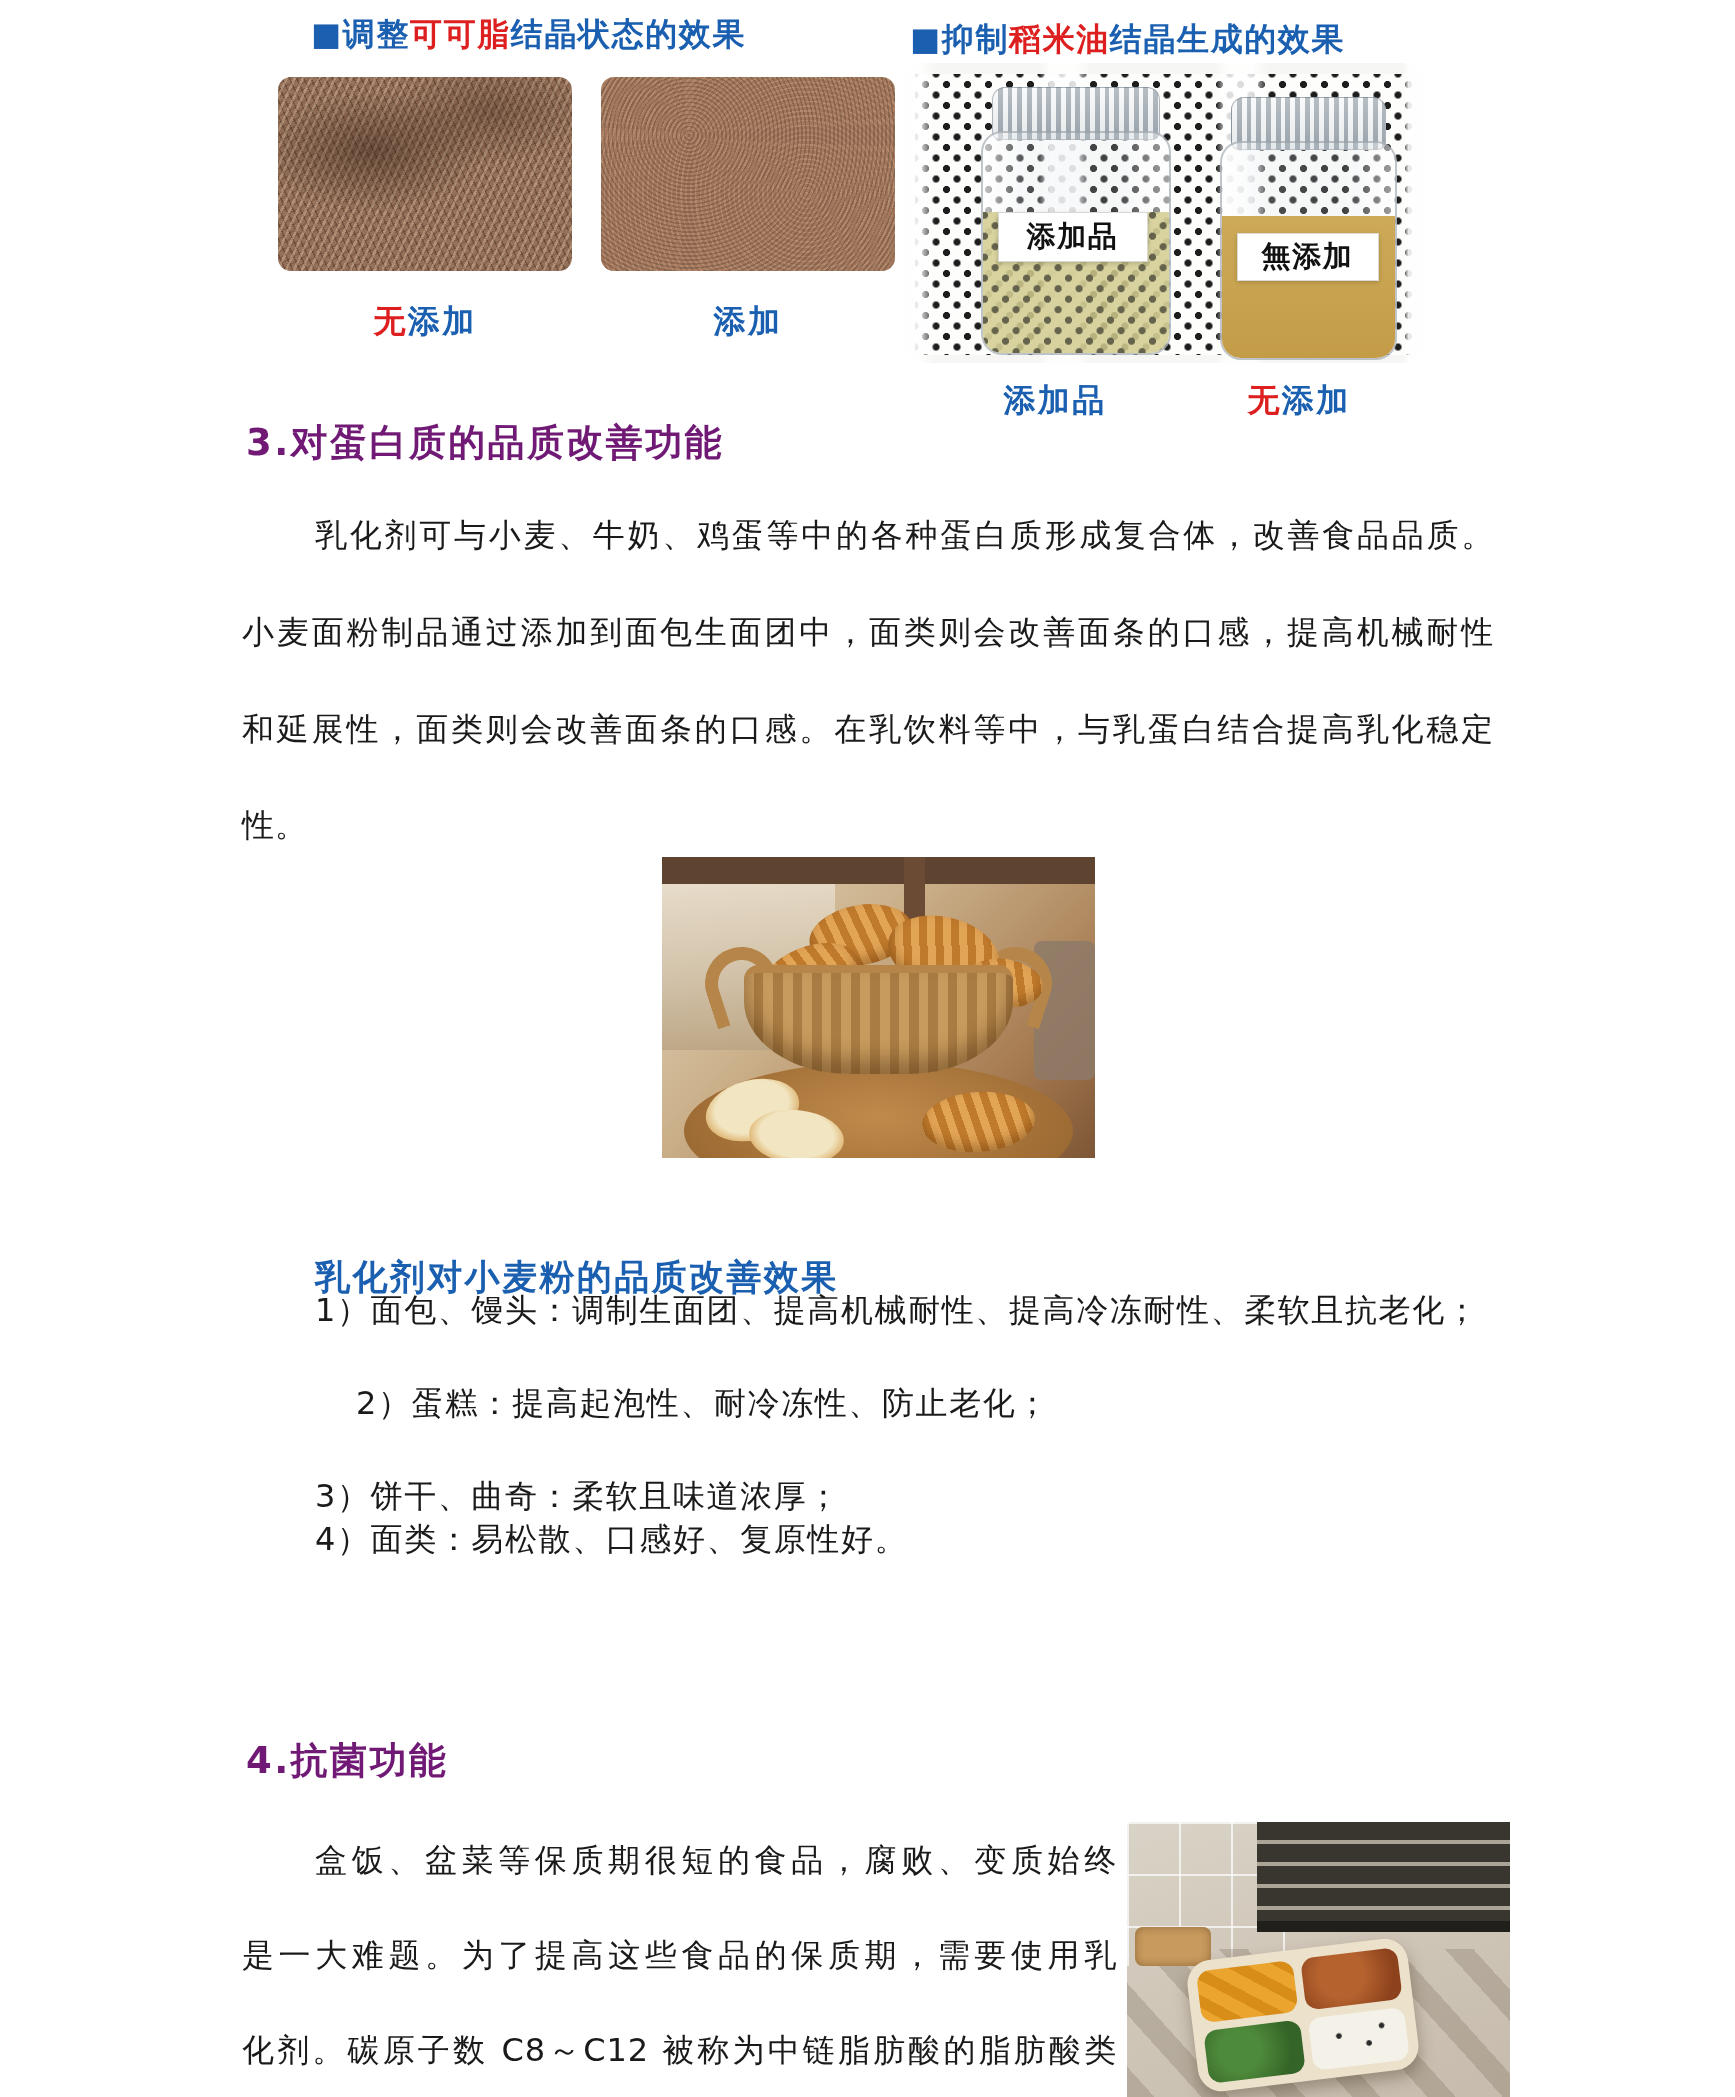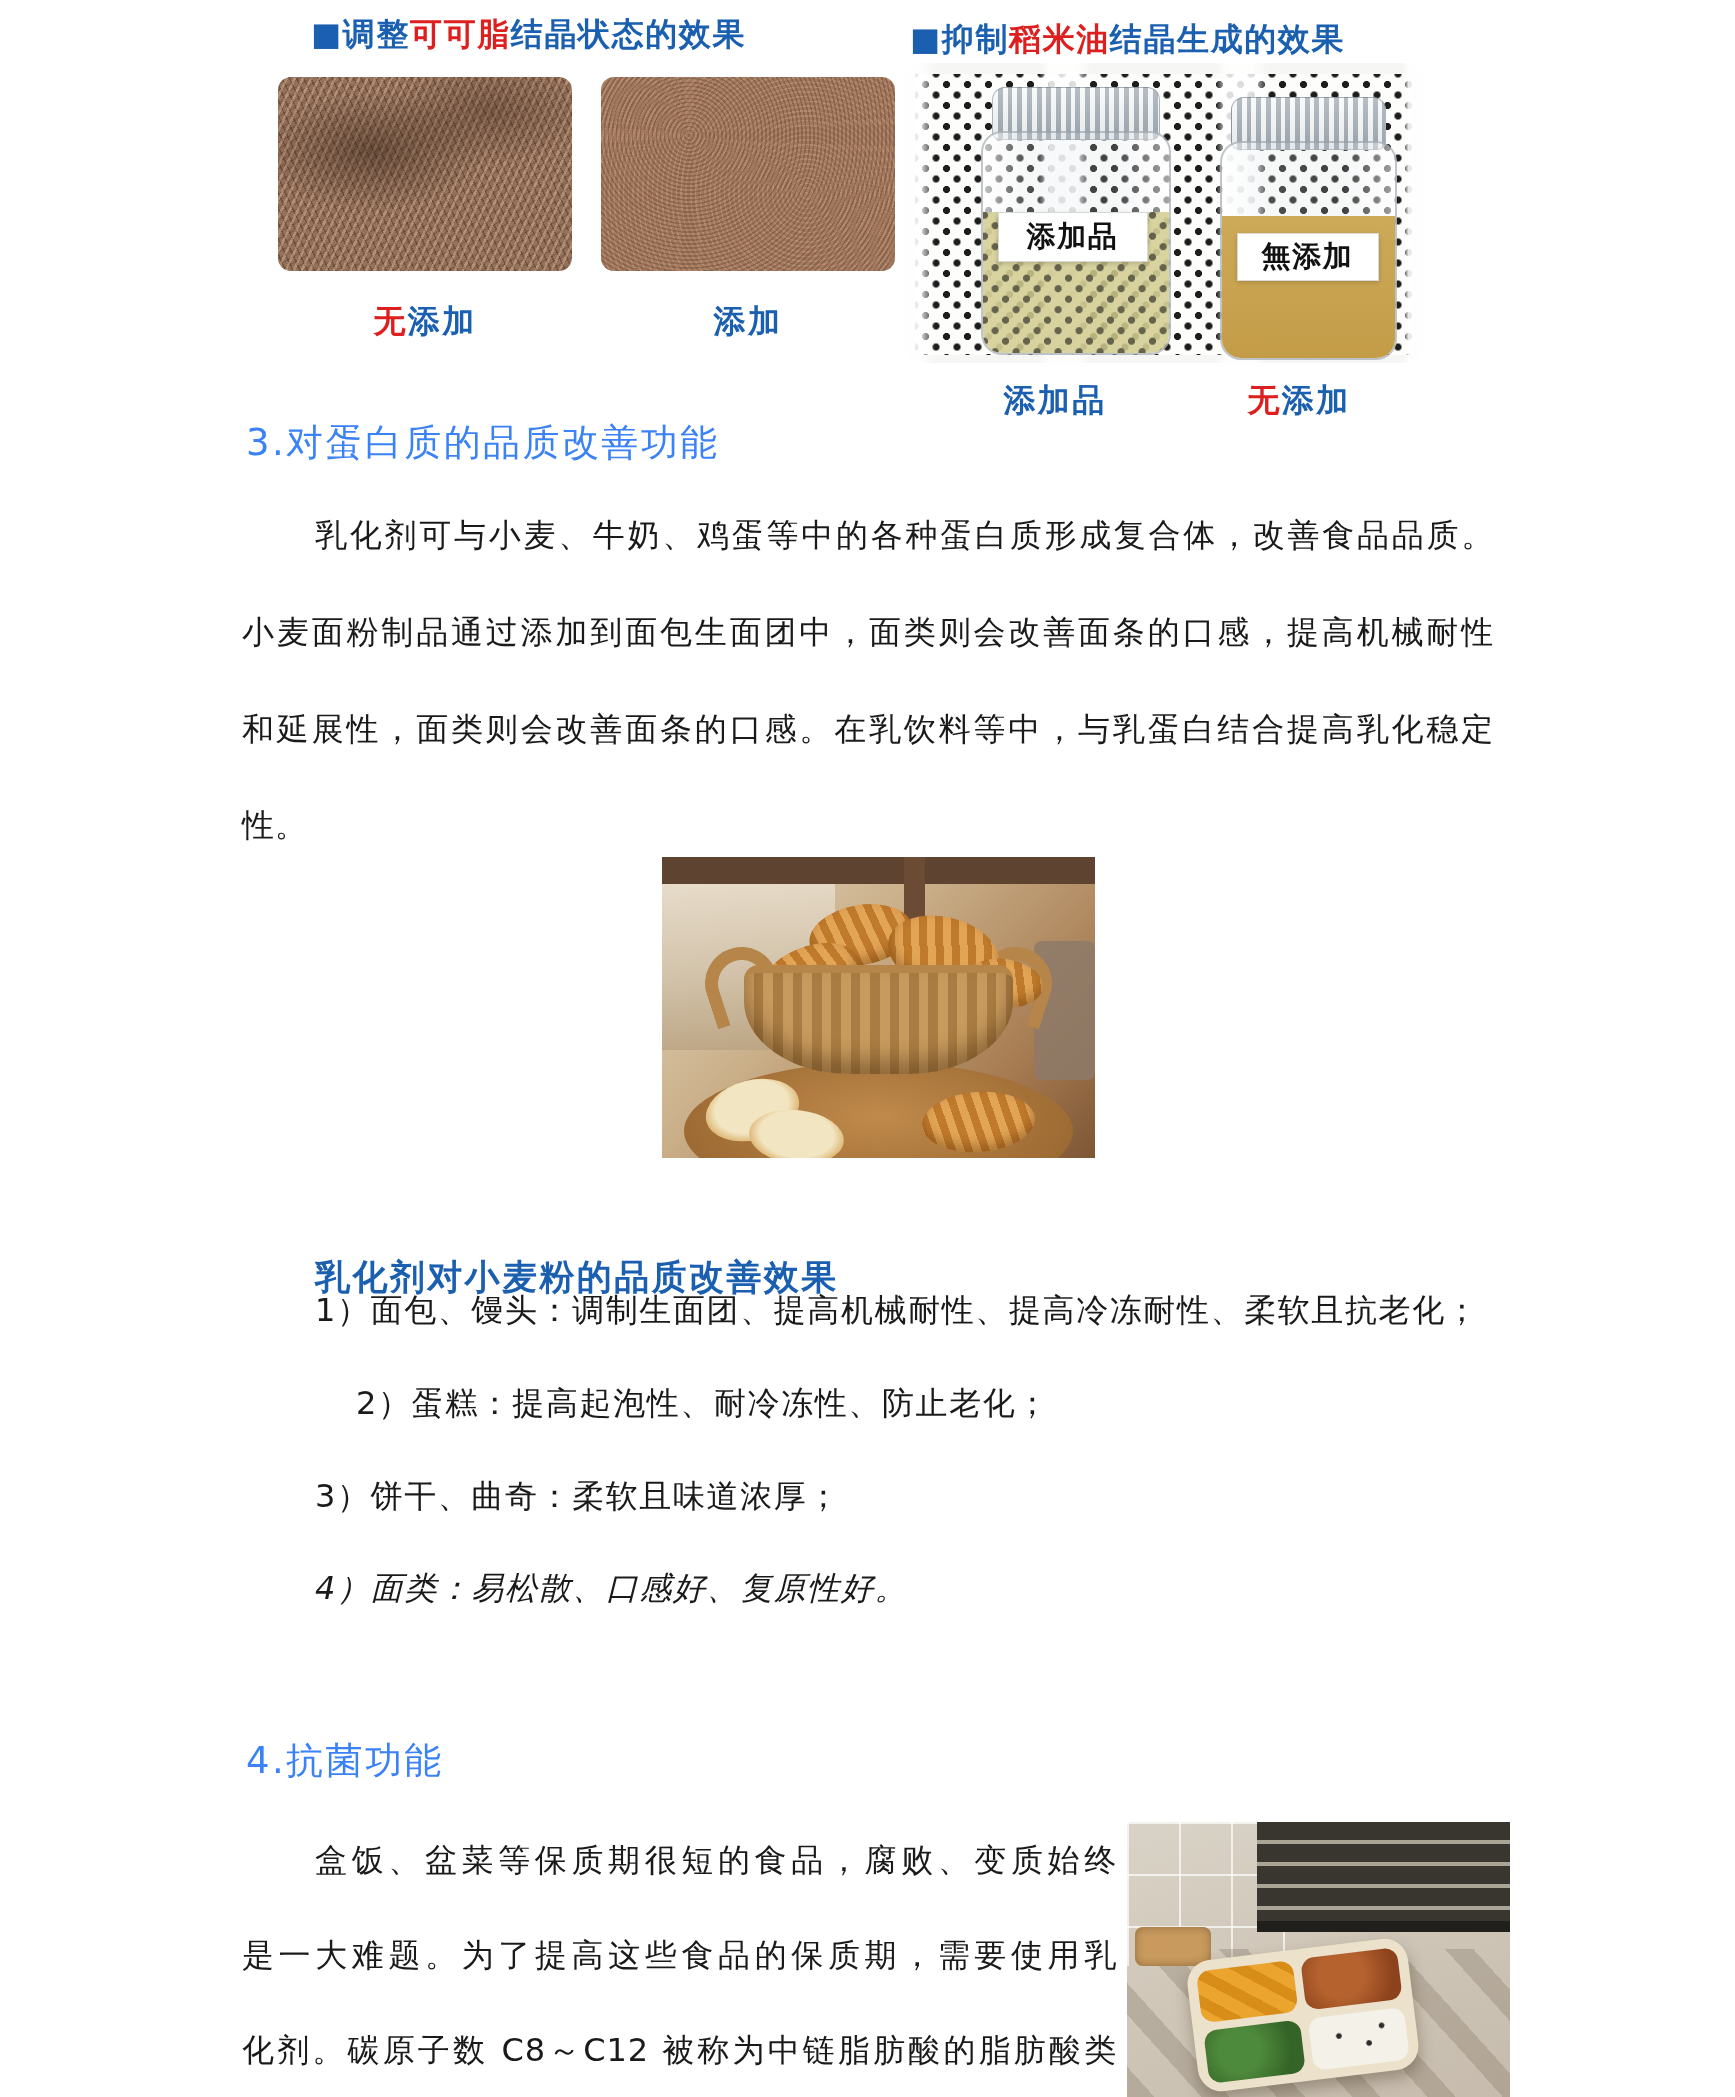--- a/index.html
+++ b/index.html
@@ -66,21 +66,21 @@
       radial-gradient(circle, rgba(25,25,20,.6) 3.2px, transparent 3.9px),
       radial-gradient(circle, rgba(25,25,20,.6) 3.2px, transparent 3.9px);
     background-size:21px 21px; background-position:1.6px 3.2px, 12px 13.7px; }
   .liquid-cloudy { height:66%; background:linear-gradient(#cdaa58,#c49c48); }
   .jar-label { position:absolute; background:#ffffff; border:0.8px solid #d8d8d4;
     display:flex; align-items:center; justify-content:center;
     font-size:29px; font-weight:bold; color:#111; letter-spacing:1.6px;
     box-shadow:0 1.6px 4.8px rgba(0,0,0,.18); }
 
   
-  .sec-heading { position:absolute; font-size:37px; font-weight:400; color:#3b82f6; letter-spacing:2.4px; white-space:nowrap; }
+  .sec-heading { position:absolute; font-size:37px; font-weight:700; color:#701a75; letter-spacing:2.4px; white-space:nowrap; }
   .sub-heading { position:absolute; font-size:35px; font-weight:bold; color:#1a5fb0; letter-spacing:2.4px; white-space:nowrap; }
   .body-line { position:absolute; font-size:32px; color:#1a1a1a; letter-spacing:0.8px; line-height:44px; }
   .stretch { text-align:justify; text-align-last:justify; text-justify:inter-ideograph; }
   .indent { text-indent:73px; }
   .list-line { position:absolute; font-size:32px; color:#1a1a1a; letter-spacing:1.6px; white-space:nowrap; }
 
   
   .photo { position:absolute; overflow:hidden; }
   .photo-bread { left:662px; top:857px; width:433px; height:301px;
     background:linear-gradient(135deg,#e3d4bd 0%,#cbb18b 38%,#a5794f 78%,#7d5636 100%); }
@@ -206,21 +206,21 @@
     <div class="bread-slice" style="left:10%; top:74%; width:22%; height:20%; transform:rotate(-14deg);"></div>
     <div class="bread-slice" style="left:20%; top:84%; width:22%; height:18%; transform:rotate(6deg);"></div>
     <div class="croissant" style="left:60%; top:78%; width:26%; height:20%; transform:rotate(-4deg);"></div>
   </div>
 
   <h3 class="sub-heading" style="left:315px; top:1254px;">乳化剂对小麦粉的品质改善效果</h3>
 
   <div class="list-line" style="left:315px; top:1289px;">1）面包、馒头：调制生面团、提高机械耐性、提高冷冻耐性、柔软且抗老化；</div>
   <div class="list-line" style="left:315px; top:1382px;margin-left:41px;">2）蛋糕：提高起泡性、耐冷冻性、防止老化；</div>
   <div class="list-line" style="left:315px; top:1475px;">3）饼干、曲奇：柔软且味道浓厚；</div>
-  <div class="list-line" style="left:315px; top:1567px;font-style:italic;">4）面类：易松散、口感好、复原性好。</div>
+  <div class="list-line" style="left:315px; top:1518px;">4）面类：易松散、口感好、复原性好。</div>
 
   <h1 class="sec-heading" style="left:246px; top:1736px;">4.抗菌功能</h1>
 
   <div class="body-line stretch indent" style="left:242px; top:1838px; width:875px;">盒饭、盆菜等保质期很短的食品，腐败、变质始终</div>
   <div class="body-line stretch" style="left:242px; top:1933px; width:875px;">是一大难题。为了提高这些食品的保质期，需要使用乳</div>
   <div class="body-line stretch" style="left:242px; top:2028px; width:875px;">化剂。碳原子数 C8～C12 被称为中链脂肪酸的脂肪酸类</div>
 
   <div class="photo photo-bento">
     <div class="bt-tiles"></div>
     <div class="bt-window"></div>

